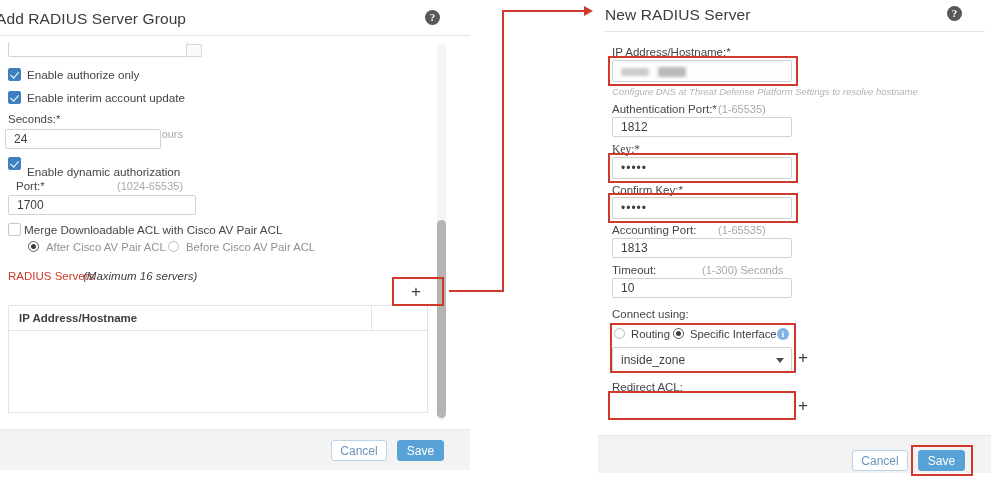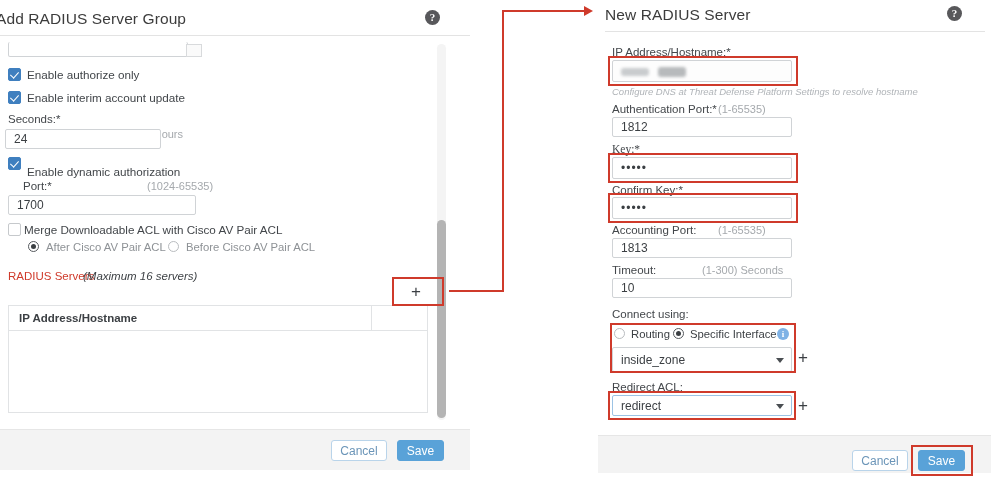--- a/index.html
+++ b/index.html
@@ -184,22 +184,22 @@
     <div class="cb on" style="left:8px; top:91px;"></div>
     <div class="cb-lbl" style="left:27px; top:91px;">Enable interim account update</div>
 
     <div class="lbl" style="left:8px; top:113px;">Seconds:*</div>
     <div class="hint" style="left:117px; top:128px;">(1-120) hours</div>
     <div class="tf" style="left:5px; top:129px; width:156px; height:20px;">24</div>
 
     <div class="cb on" style="left:8px; top:157px;"></div>
     <div class="cb-lbl" style="left:27px; top:157px;margin-top:8px;">Enable dynamic authorization</div>
 
-    <div class="lbl" style="left:23px; top:180px;">Port:*</div>
-    <div class="hint" style="left:117px; top:180px;margin-left:30px;">(1024-65535)</div>
+    <div class="lbl" style="left:16px; top:180px;">Port:*</div>
+    <div class="hint" style="left:117px; top:180px;">(1024-65535)</div>
     <div class="tf" style="left:8px; top:195px; width:188px; height:20px;">1700</div>
 
     <div class="cb" style="left:8px; top:223px;"></div>
     <div class="cb-lbl" style="left:24px; top:223px;">Merge Downloadable ACL with Cisco AV Pair ACL</div>
 
     <div class="rd on" style="left:28px; top:241px;"></div>
     <div class="rd-lbl" style="left:46px; top:241px;">After Cisco AV Pair ACL</div>
     <div class="rd" style="left:168px; top:241px;"></div>
     <div class="rd-lbl" style="left:186px; top:241px;">Before Cisco AV Pair ACL</div>
 
@@ -263,21 +263,20 @@
 
     <div class="rd on" style="left:83px; top:328px;"></div>
     <div class="rd-lbl dark" style="left:100px; top:328px;">Specific Interface</div>
 
     <div class="info-dot" style="left:187px; top:328px;">i</div>
 
     <div class="sel" style="left:22px; top:347px; width:180px; height:25px;">inside_zone<span class="caret"></span></div>
     <div class="plus-glyph" style="left:208px; top:349px;">+</div>
 
     <div class="lbl" style="left:22px; top:381px;">Redirect ACL:</div>
-    <div class="sel focus" style="left:22px; top:395px; width:180px; height:21px;">redirect<span class="caret"></span></div>
     <div class="plus-glyph" style="left:208px; top:397px;">+</div>
 
     <div class="footer" style="left:8px; top:435px; width:393px; height:38px;"></div>
     <div class="btn btn-secondary" style="left:262px; top:450px; width:56px; height:21px;">Cancel</div>
     <div class="btn btn-primary" style="left:328px; top:450px; width:47px; height:21px;">Save</div>
   </div>
 
   <div class="ann-box" style="left:392px; top:277px; width:52px; height:29px;"></div>
 
   <div class="ann-line" style="left:449px; top:290px; width:55px; height:2px;"></div>

